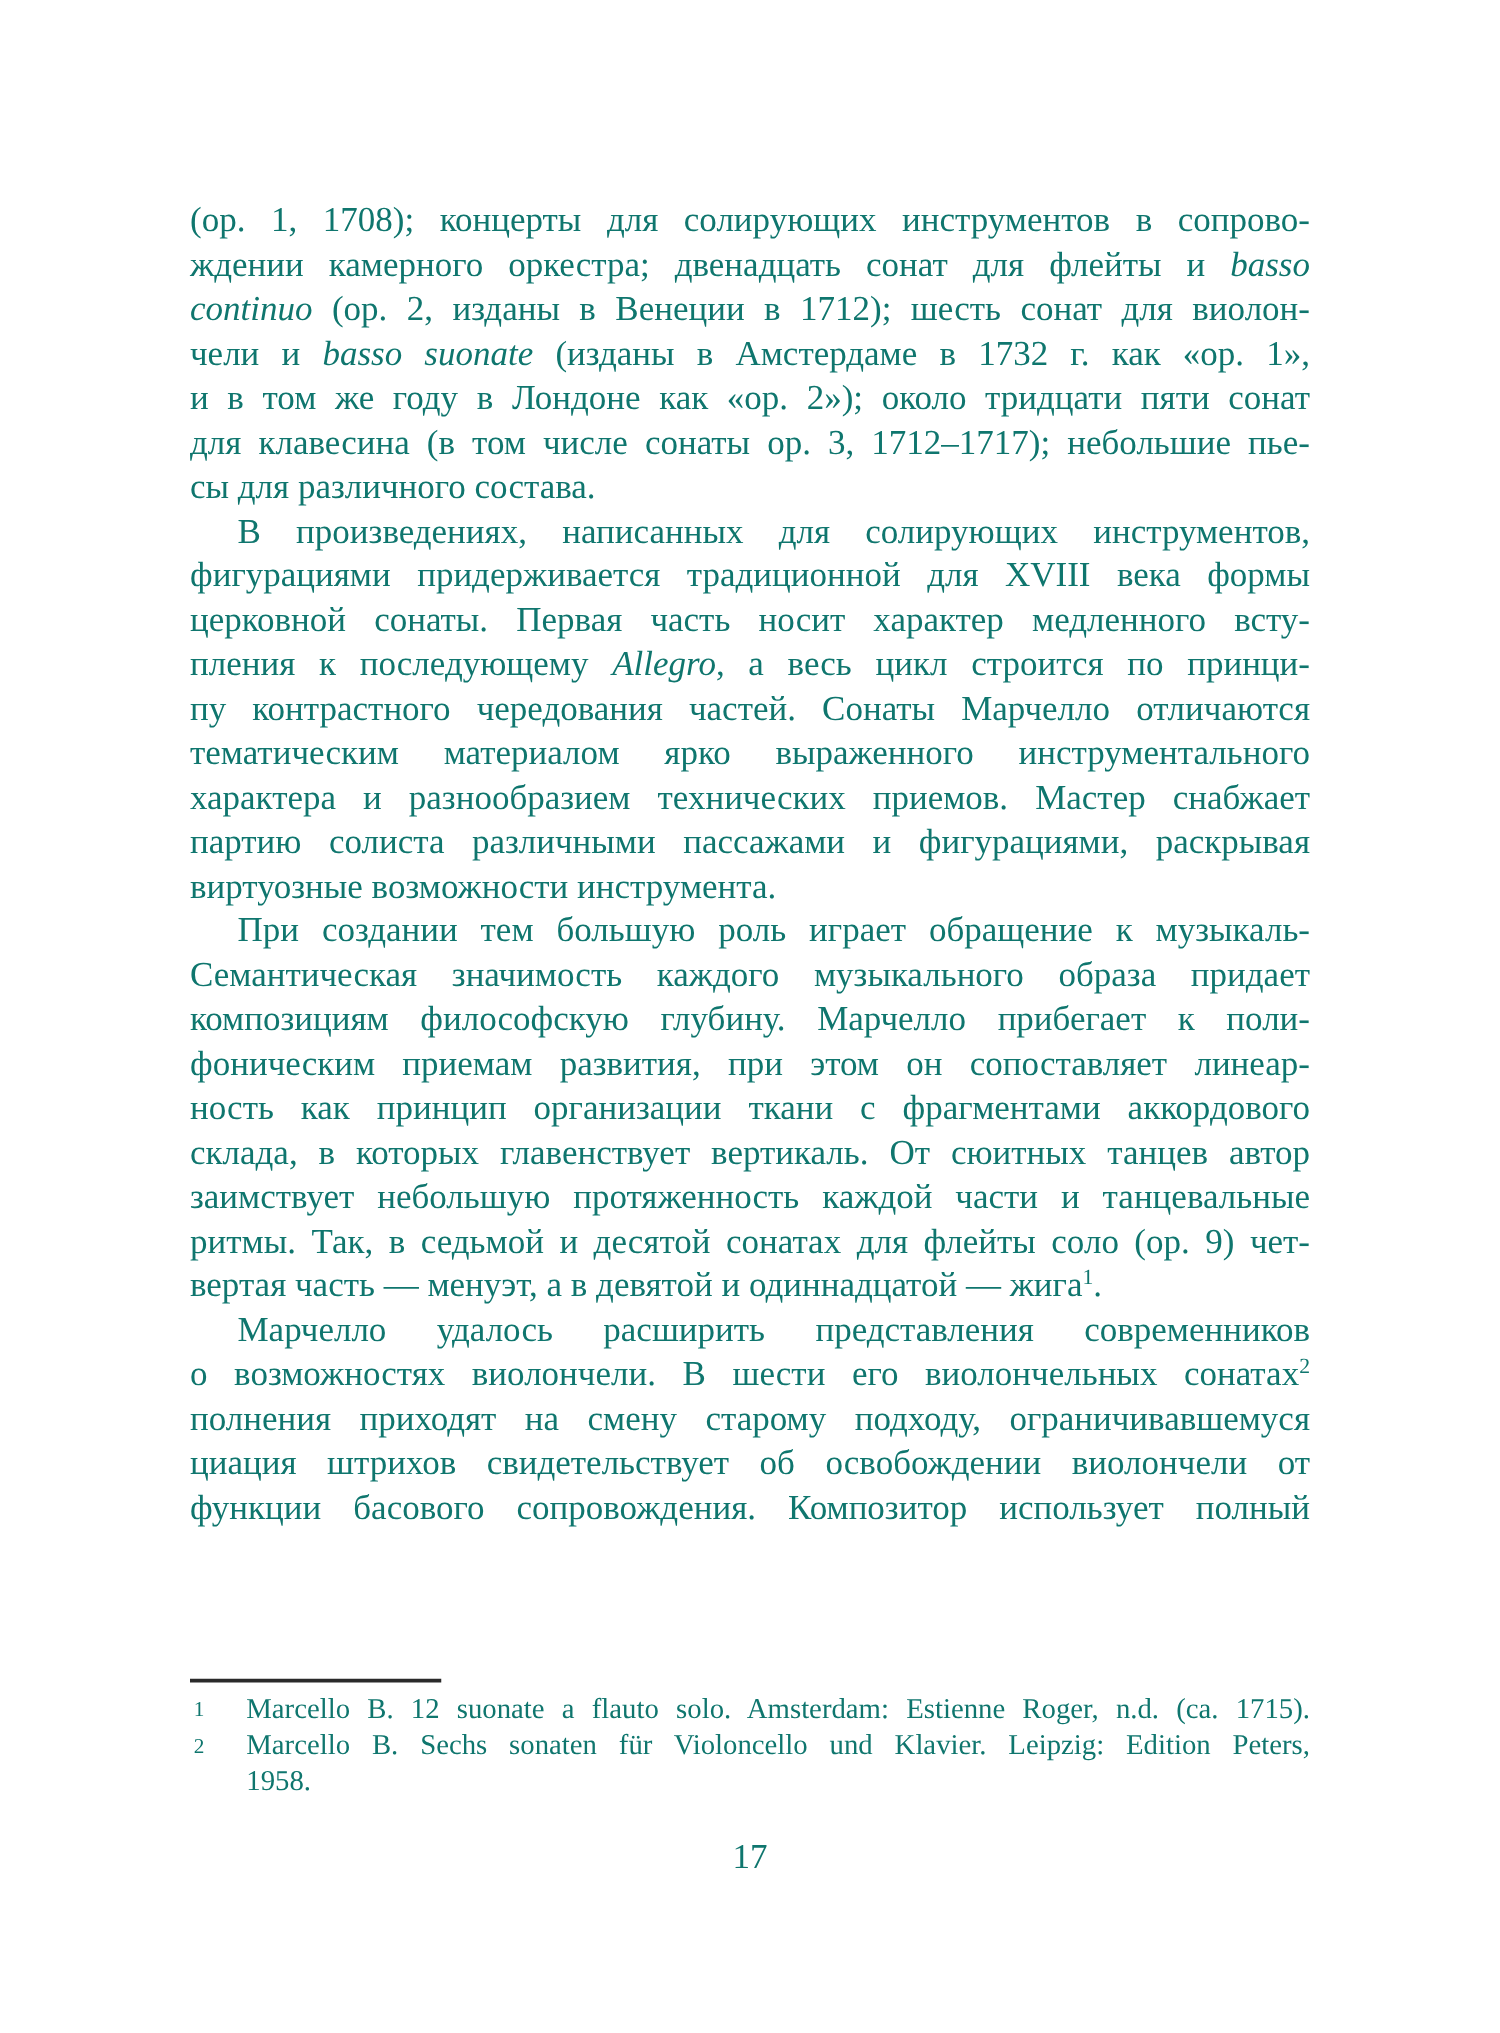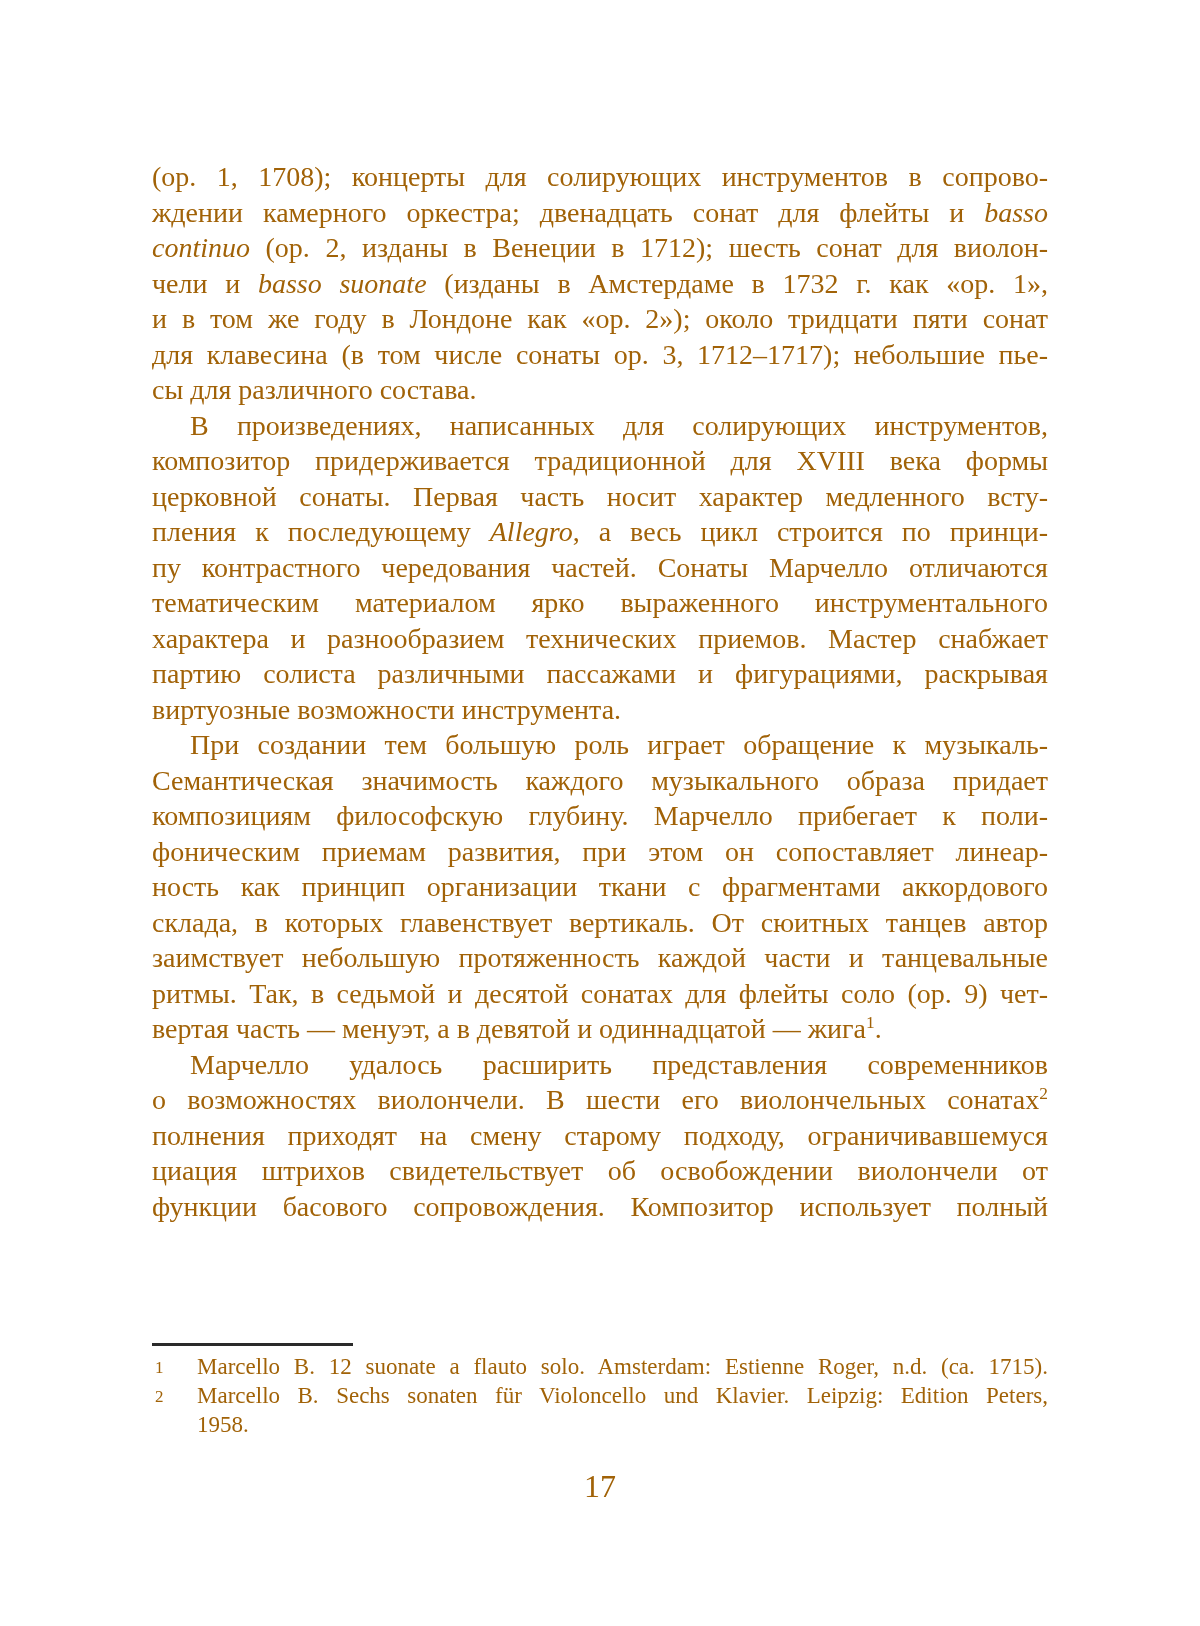--- a/index.html
+++ b/index.html
@@ -5,21 +5,21 @@
   * { margin: 0; padding: 0; box-sizing: border-box; }
   html, body { background: #ffffff; }
   body {
     width: 1200px; height: 1626px;
     font-family: "Liberation Serif", "DejaVu Serif", serif;
   }
   .page {
     position: relative;
     width: 1200px; height: 1626px;
     background: #ffffff;
-    color: #a16207;
+    color: #0f766e;
     overflow: hidden;
   }
   .text-body {
     position: absolute;
     left: 152px; top: 159px; width: 896px;
     font-size: 28px;
     line-height: 35.5px;
   }
   .line {
     text-align: justify;
@@ -59,41 +59,41 @@
   .fn-text { flex: 1 1 auto; min-width: 0; }
   .fn-line {
     text-align: justify;
     text-align-last: justify;
   }
   .fn-line.flush { text-align-last: left; }
   .page-number {
     position: absolute;
     left: 0; top: 1468px; width: 100%;
     text-align: center;
-    font-size: 32px;
+    font-size: 28px;
     line-height: 36px;
   }
 </style>
 </head>
 <body>
 
 <div class="page">
   <main class="text-body">
       <div class="para">
         <div class="line"><span>(ор. 1, 1708); концерты для солирующих инструментов в сопрово-</span></div>
         <div class="line"><span>ждении камерного оркестра; двенадцать сонат для флейты и </span><span class="i">basso</span></div>
         <div class="line"><span class="i">continuo</span><span> (ор. 2, изданы в Венеции в 1712); шесть сонат для виолон-</span></div>
         <div class="line"><span>чели и </span><span class="i">basso suonate</span><span> (изданы в Амстердаме в 1732 г. как «ор. 1»,</span></div>
         <div class="line"><span>и в том же году в Лондоне как «ор. 2»); около тридцати пяти сонат</span></div>
         <div class="line"><span>для клавесина (в том числе сонаты ор. 3, 1712–1717); небольшие пье-</span></div>
         <div class="line flush"><span>сы для различного состава.</span></div>
       </div>
       <div class="para indent">
         <div class="line"><span>В произведениях, написанных для солирующих инструментов,</span></div>
-        <div class="line"><span>композитор придерживается традиционной для XVIII века формы</span></div>
+        <div class="line"><span>фигурациями придерживается традиционной для XVIII века формы</span></div>
         <div class="line"><span>церковной сонаты. Первая часть носит характер медленного всту-</span></div>
         <div class="line"><span>пления к последующему </span><span class="i">Allegro</span><span>, а весь цикл строится по принци-</span></div>
         <div class="line"><span>пу контрастного чередования частей. Сонаты Марчелло отличаются</span></div>
         <div class="line"><span>тематическим материалом ярко выраженного инструментального</span></div>
         <div class="line"><span>характера и разнообразием технических приемов. Мастер снабжает</span></div>
         <div class="line"><span>партию солиста различными пассажами и фигурациями, раскрывая</span></div>
         <div class="line flush"><span>виртуозные возможности инструмента.</span></div>
       </div>
       <div class="para indent">
         <div class="line"><span>При создании тем большую роль играет обращение к музыкаль-</span></div>

